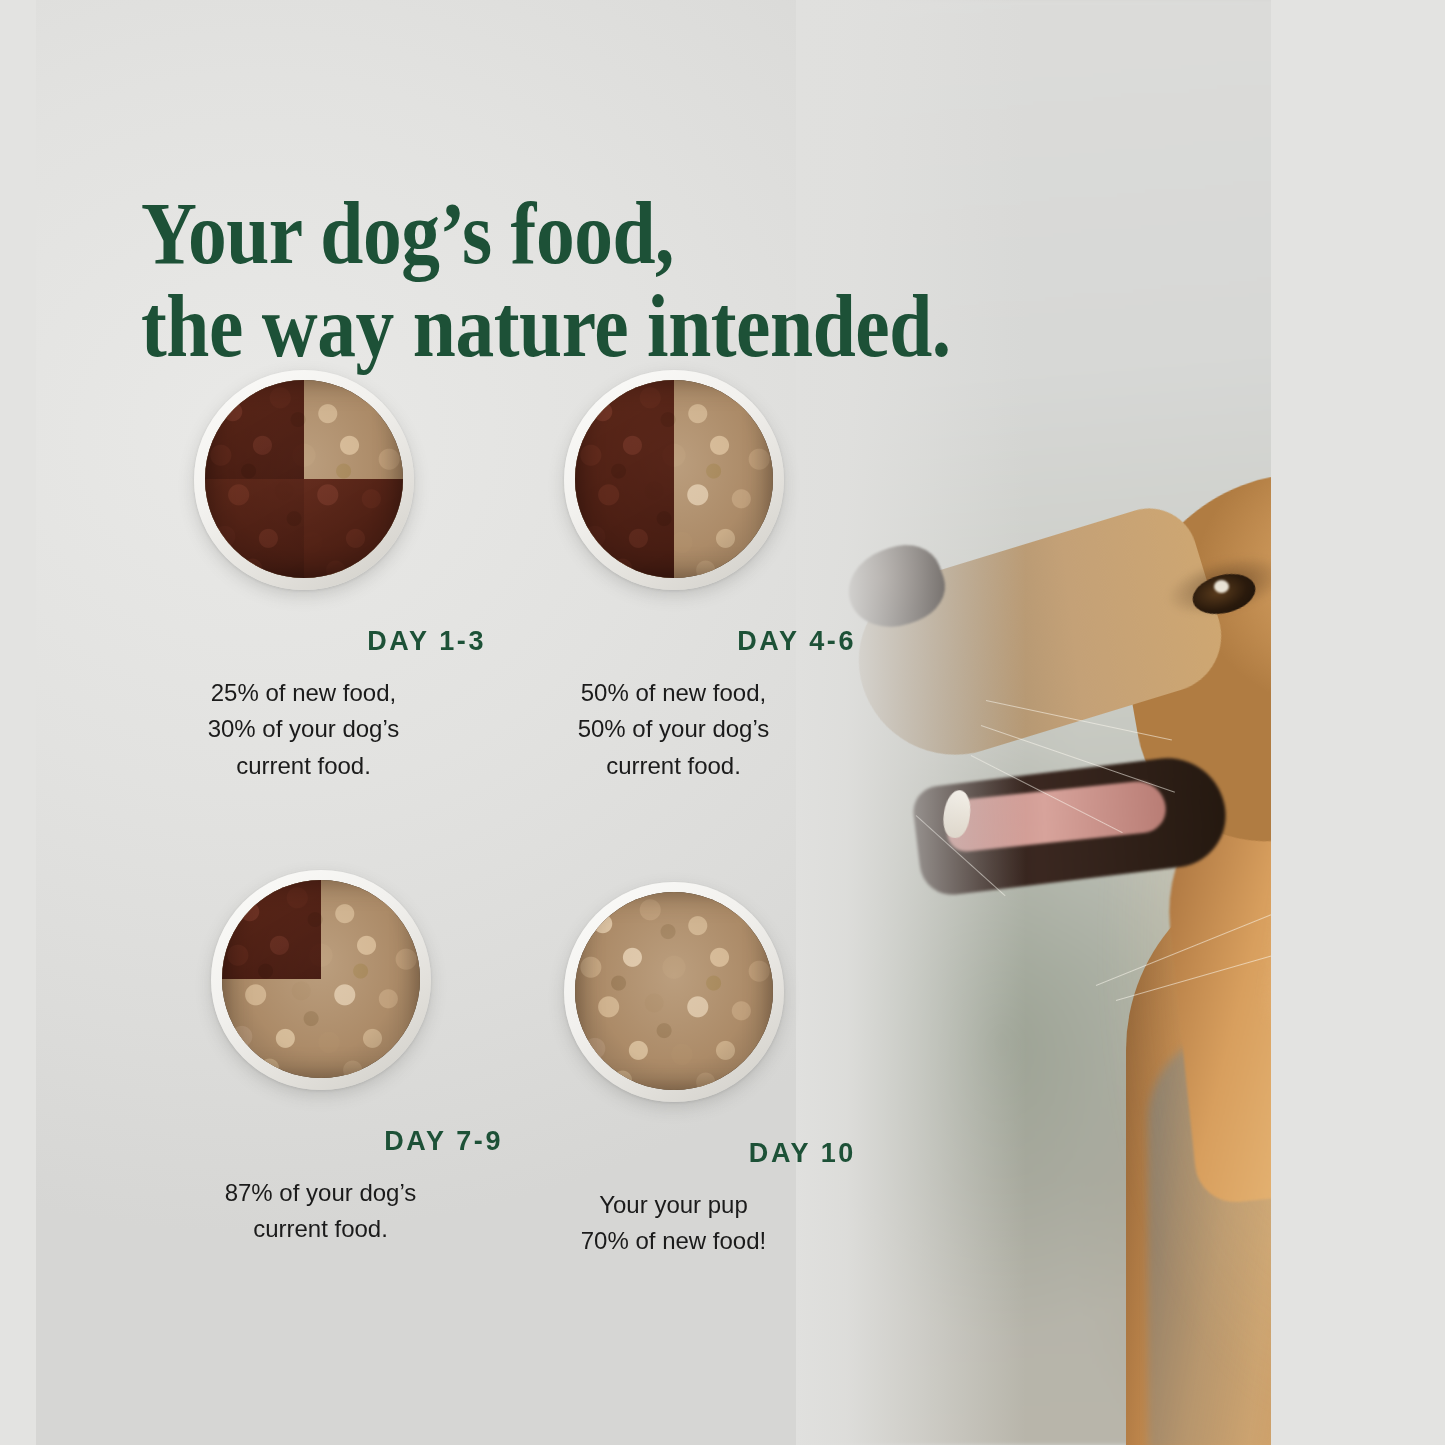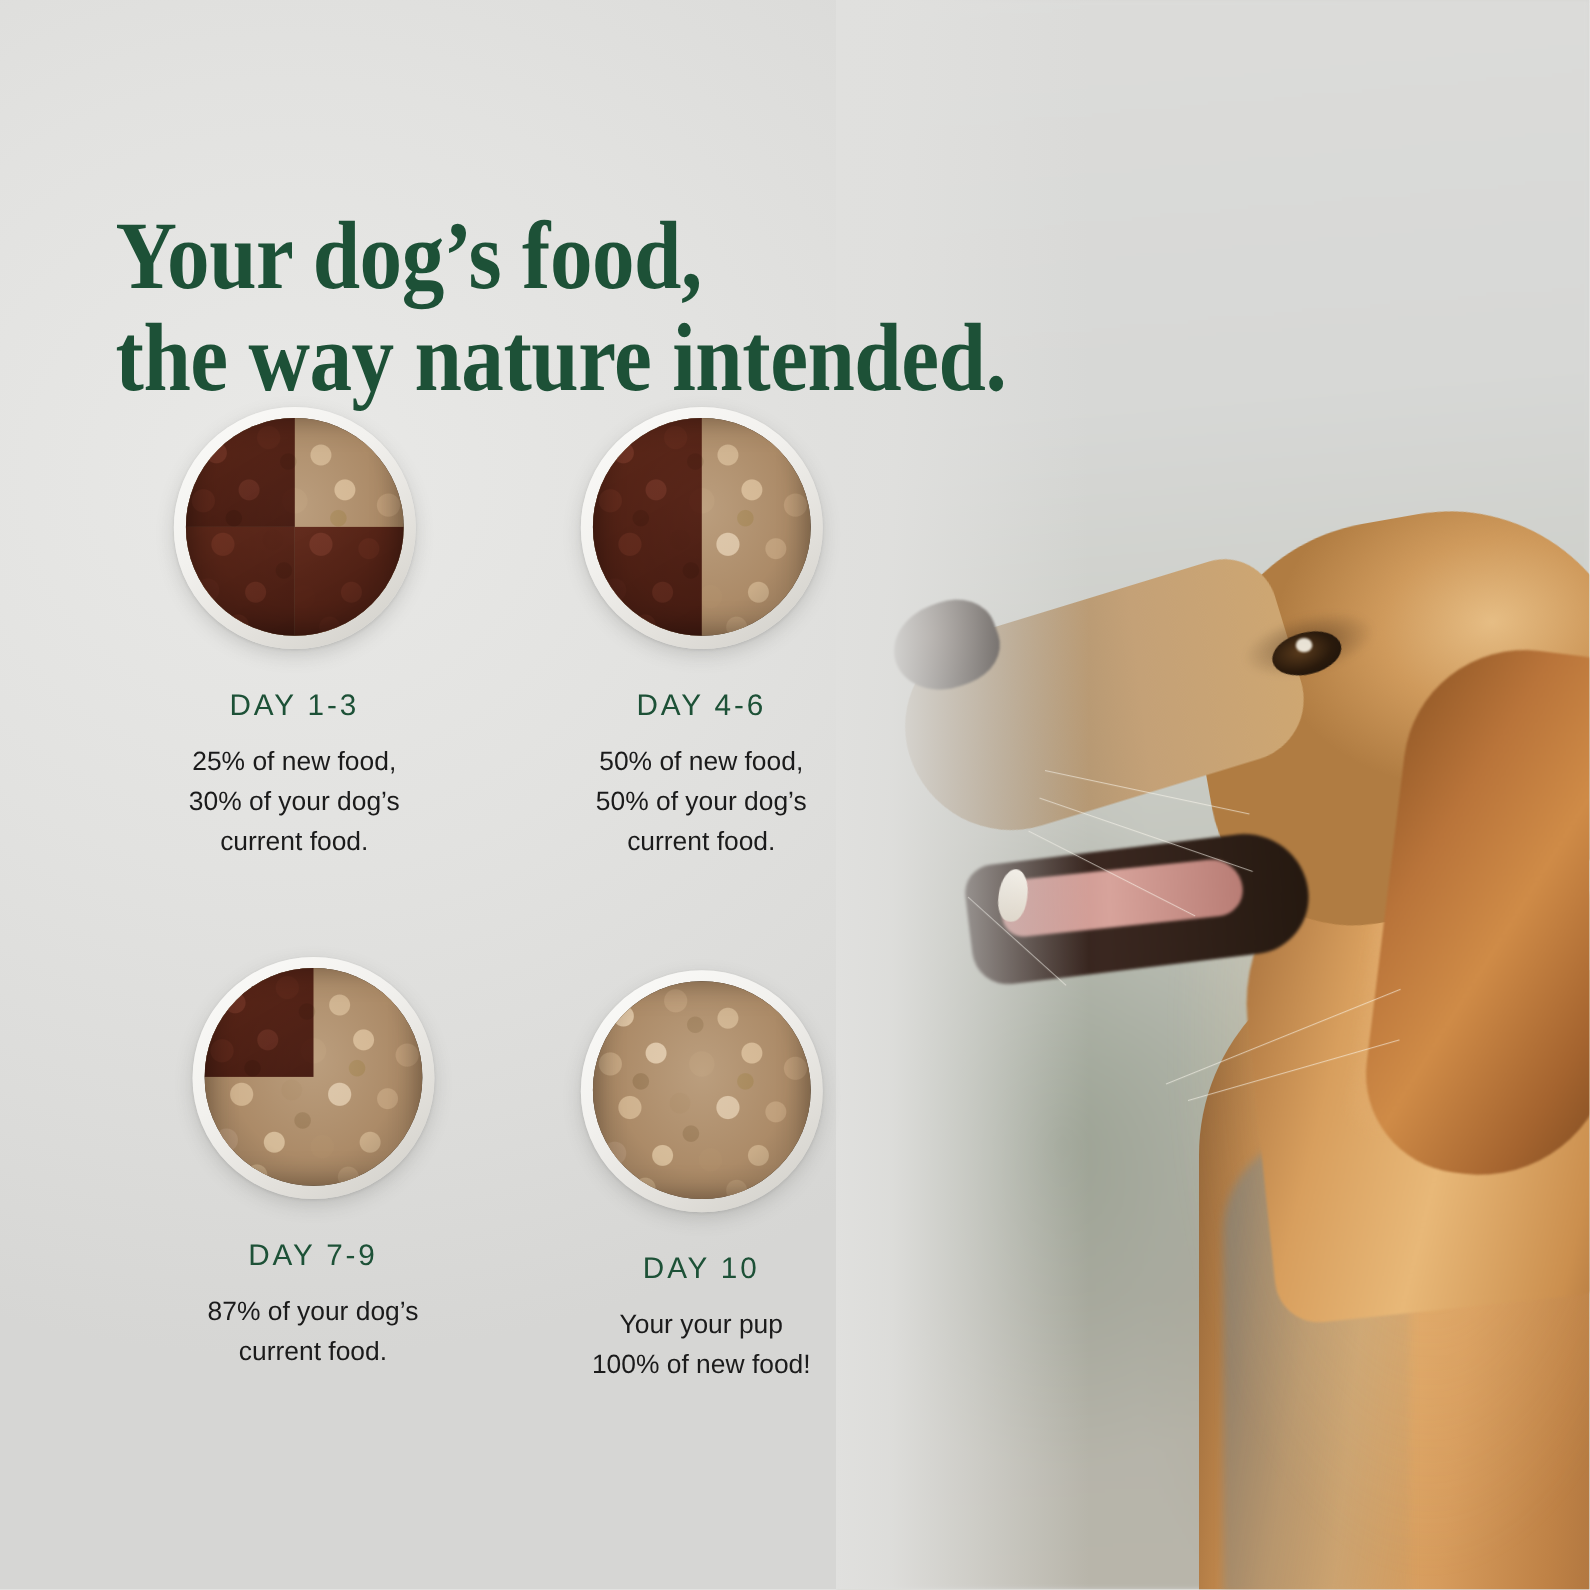--- a/index.html
+++ b/index.html
@@ -3,24 +3,25 @@
 <meta charset="utf-8">
 <title>Dog Food Transition Guide</title>
 <style>
   html,body{margin:0;padding:0;}
   body{
     width:1445px;height:1445px;overflow:hidden;
     font-family:"Liberation Sans", sans-serif;
     background:#e3e3e1;
   }
   #stage{
-    position:relative;width:1445px;height:1445px;overflow:hidden;
+    position:relative;width:1235px;height:1445px;overflow:hidden;
     background:
       radial-gradient(ellipse 900px 800px at 18% 30%, #e9e9e7 0%, #e2e2e0 45%, #dcdcda 75%, #d6d6d4 100%),
       linear-gradient(160deg,#e6e6e4 0%,#e0e0de 50%,#d8d8d6 100%);
+    margin-left: 36px;
   }
 
   
   .photo{
     position:absolute;left:760px;top:0;width:685px;height:1445px;
     overflow:hidden;
   }
   .photo-bg{
     position:absolute;inset:0;
     background:
@@ -207,22 +208,22 @@
     background:linear-gradient(150deg, rgba(128,58,46,.93) 0%, rgba(108,46,36,.94) 55%, rgba(92,38,30,.95) 100%);
     mix-blend-mode:multiply;
   }
   .q-tl{left:0;top:0;width:50%;height:50%;}
   .q-bl{left:0;top:50%;width:50%;height:50%;}
   .q-br{left:50%;top:50%;width:50%;height:50%;}
   .h-left{left:0;top:0;width:50%;height:100%;}
 
   .day-label{
     margin-top:34px;
-    font-size:27px;font-weight:400;letter-spacing:2.6px;
-    color:#1d5137;text-transform:uppercase;
+    font-size:27px;font-weight:700;letter-spacing:2.6px;
+    color:#1d5137;text-transform:uppercase;text-align:right;
   }
   .desc{
     margin:18px auto 0;width:330px;
     font-size:24px;line-height:1.52;color:#1b1b1b;font-weight:400;
   }
   .desc span{display:block;}
 </style>
 </head>
 <body>
 
@@ -331,20 +332,20 @@
         <div class="bowl-wrap">
           <div class="bowl">
             <div class="bowl-inner">
               <div class="kibble"></div>
             </div>
           </div>
         </div>
         <div class="day-label">DAY 10</div>
         <div class="desc">
           <span>Your your pup</span>
-          <span>100% of new food!</span>
+          <span>70% of new food!</span>
         </div>
       </div>
 
     </div>
 
   </div>
 </div>
 
 </body></html>

